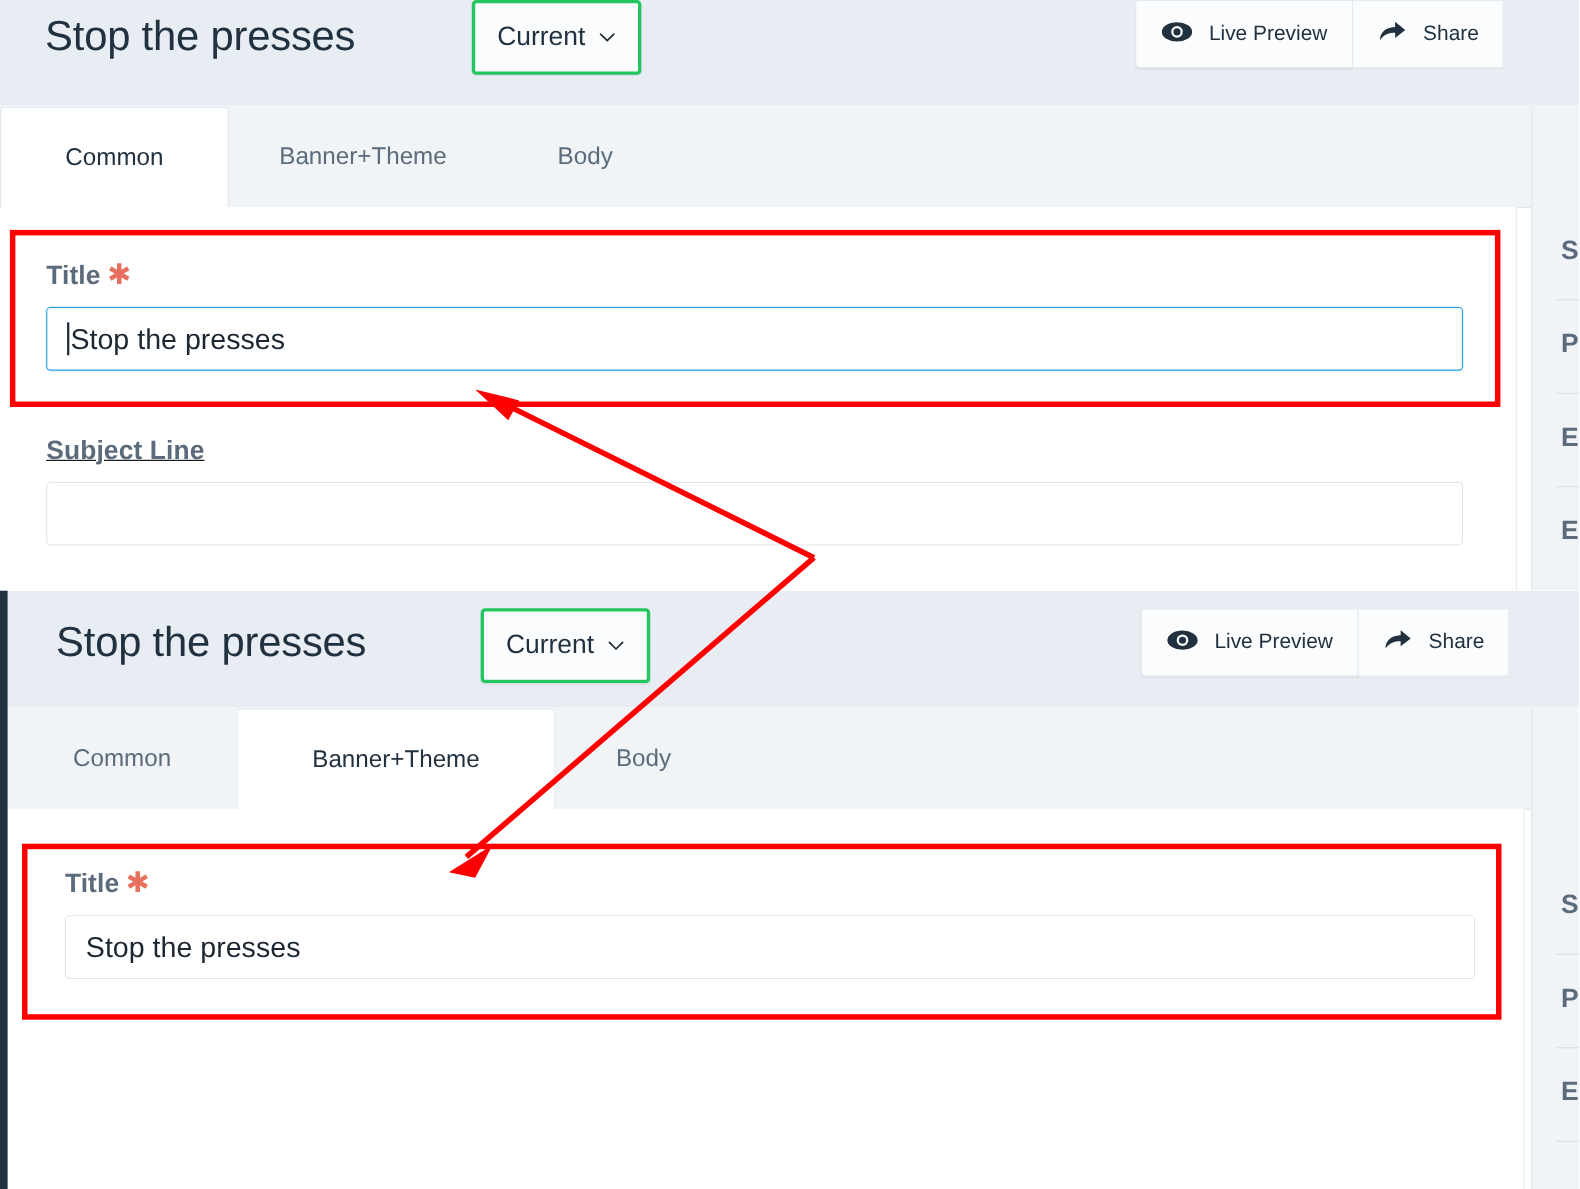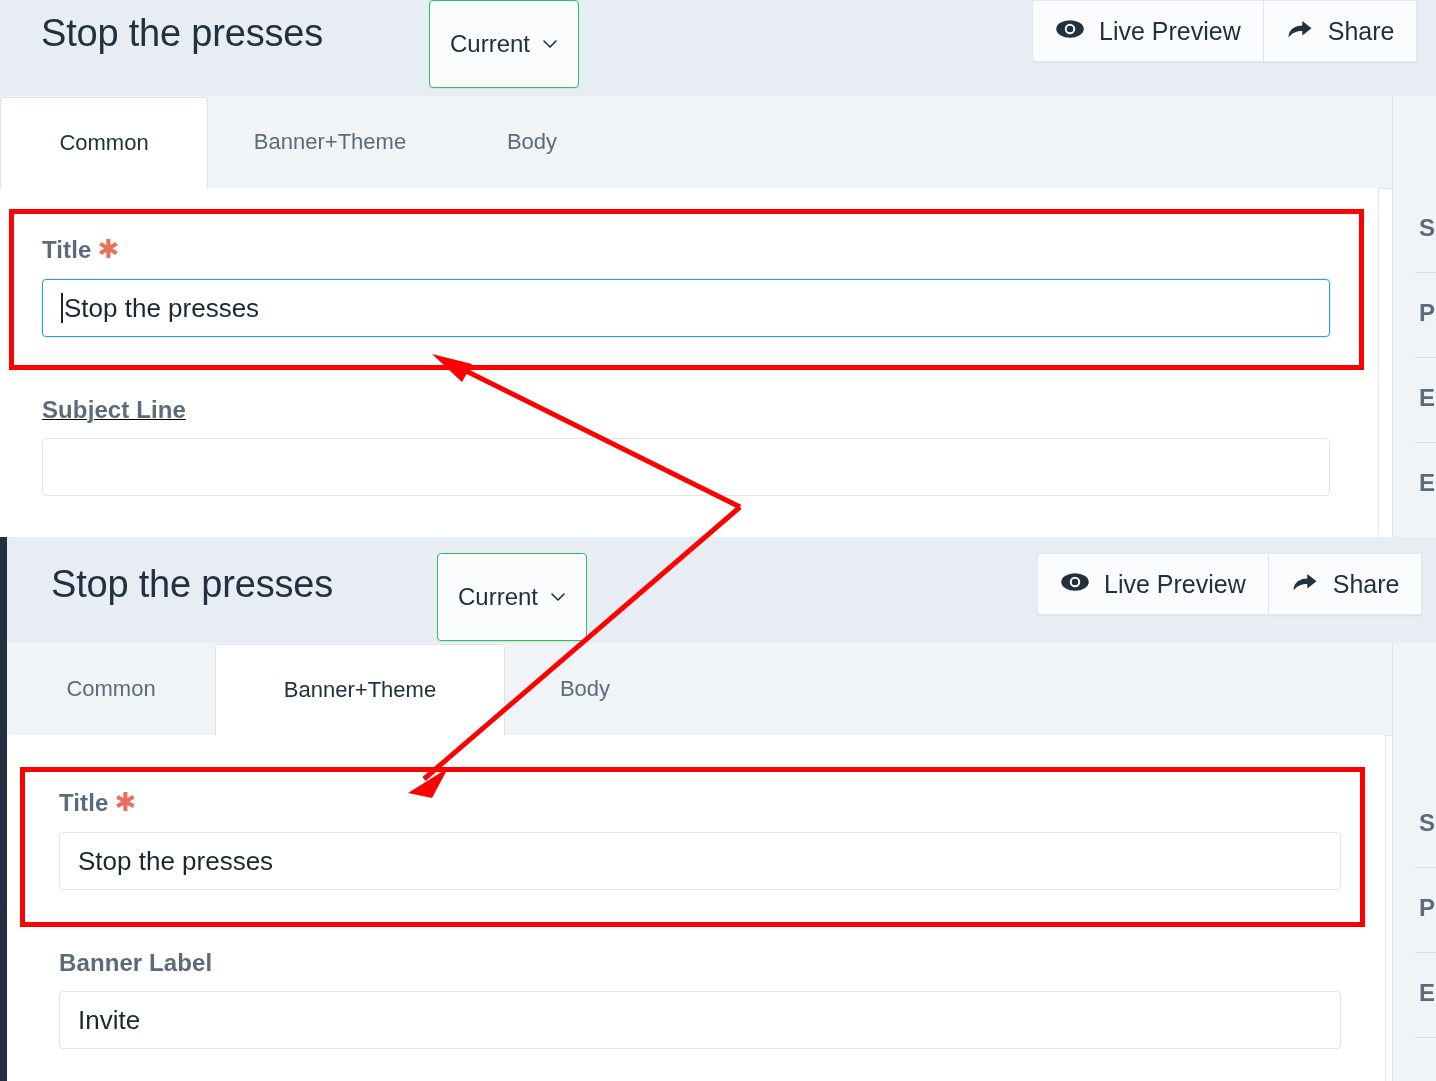--- a/index.html
+++ b/index.html
@@ -35,27 +35,27 @@
   }
   .app-title {
     font-size: 38px;
     color: #21313f;
     font-weight: 400;
     letter-spacing: -0.2px;
     white-space: nowrap;
   }
   .version-chip {
     background: #fbfcfd;
-    border: 1px solid #22c55e;
+    border: 3px solid #22c55e;
     border-radius: 4px;
     height: 62px;
     display: flex;
     align-items: center;
     gap: 12px;
-    padding: 12px 20px;
+    padding: 0 20px;
     box-shadow: 0 1px 1px rgba(9,30,66,0.07);
   }
   .version-chip .label {
     font-size: 24px;
     color: #21313f;
   }
   .chev {
     width: 16px;
     height: 16px;
     display: inline-block;
@@ -73,21 +73,21 @@
     border-left: none;
     display: flex;
     align-items: center;
     gap: 14px;
     padding: 0 22px;
     white-space: nowrap;
     box-shadow: 0 1px 1px rgba(9,30,66,0.06);
   }
   .hdr-btn:first-child { border-left: 1px solid #e4e9ee; border-radius: 4px 0 0 4px; }
   .hdr-btn .t {
-    font-size: 25px;
+    font-size: 19px;
     color: #21313f;
   }
 
   
   .tabstrip {
     position: relative;
     background: #f1f4f7;
     height: 92px;
     border-bottom: 1px solid #dfe4ea;
     display: flex;
@@ -353,28 +353,20 @@
 
       <div style="position:absolute; left:52px; top:52px; width:1282px;">
         <div style="margin-bottom:14px;">
           <span class="field-label">Title</span><span class="req">✱</span>
         </div>
         <div class="text-input">
           <span>Stop the presses</span>
         </div>
       </div>
 
-      <div style="position:absolute; left:52px; top:214px; width:1282px;">
-        <div style="margin-bottom:14px;">
-          <span class="field-label">Banner Label</span>
-        </div>
-        <div class="text-input">
-          <span>Invite</span>
-        </div>
-      </div>
     </div>
   </div>
 
   <div class="anno-box" style="left:9px; top:209px; width:1355px; height:161px;"></div>
   <div class="anno-box" style="left:20px; top:767px; width:1345px; height:160px;"></div>
 
   <svg id="anno" viewBox="0 0 1436 1081">
 
     <line x1="740" y1="507" x2="452" y2="364" stroke="#ff0000" stroke-width="5"></line>
     <polygon points="432,354 472,364 462,382" fill="#ff0000"></polygon>

